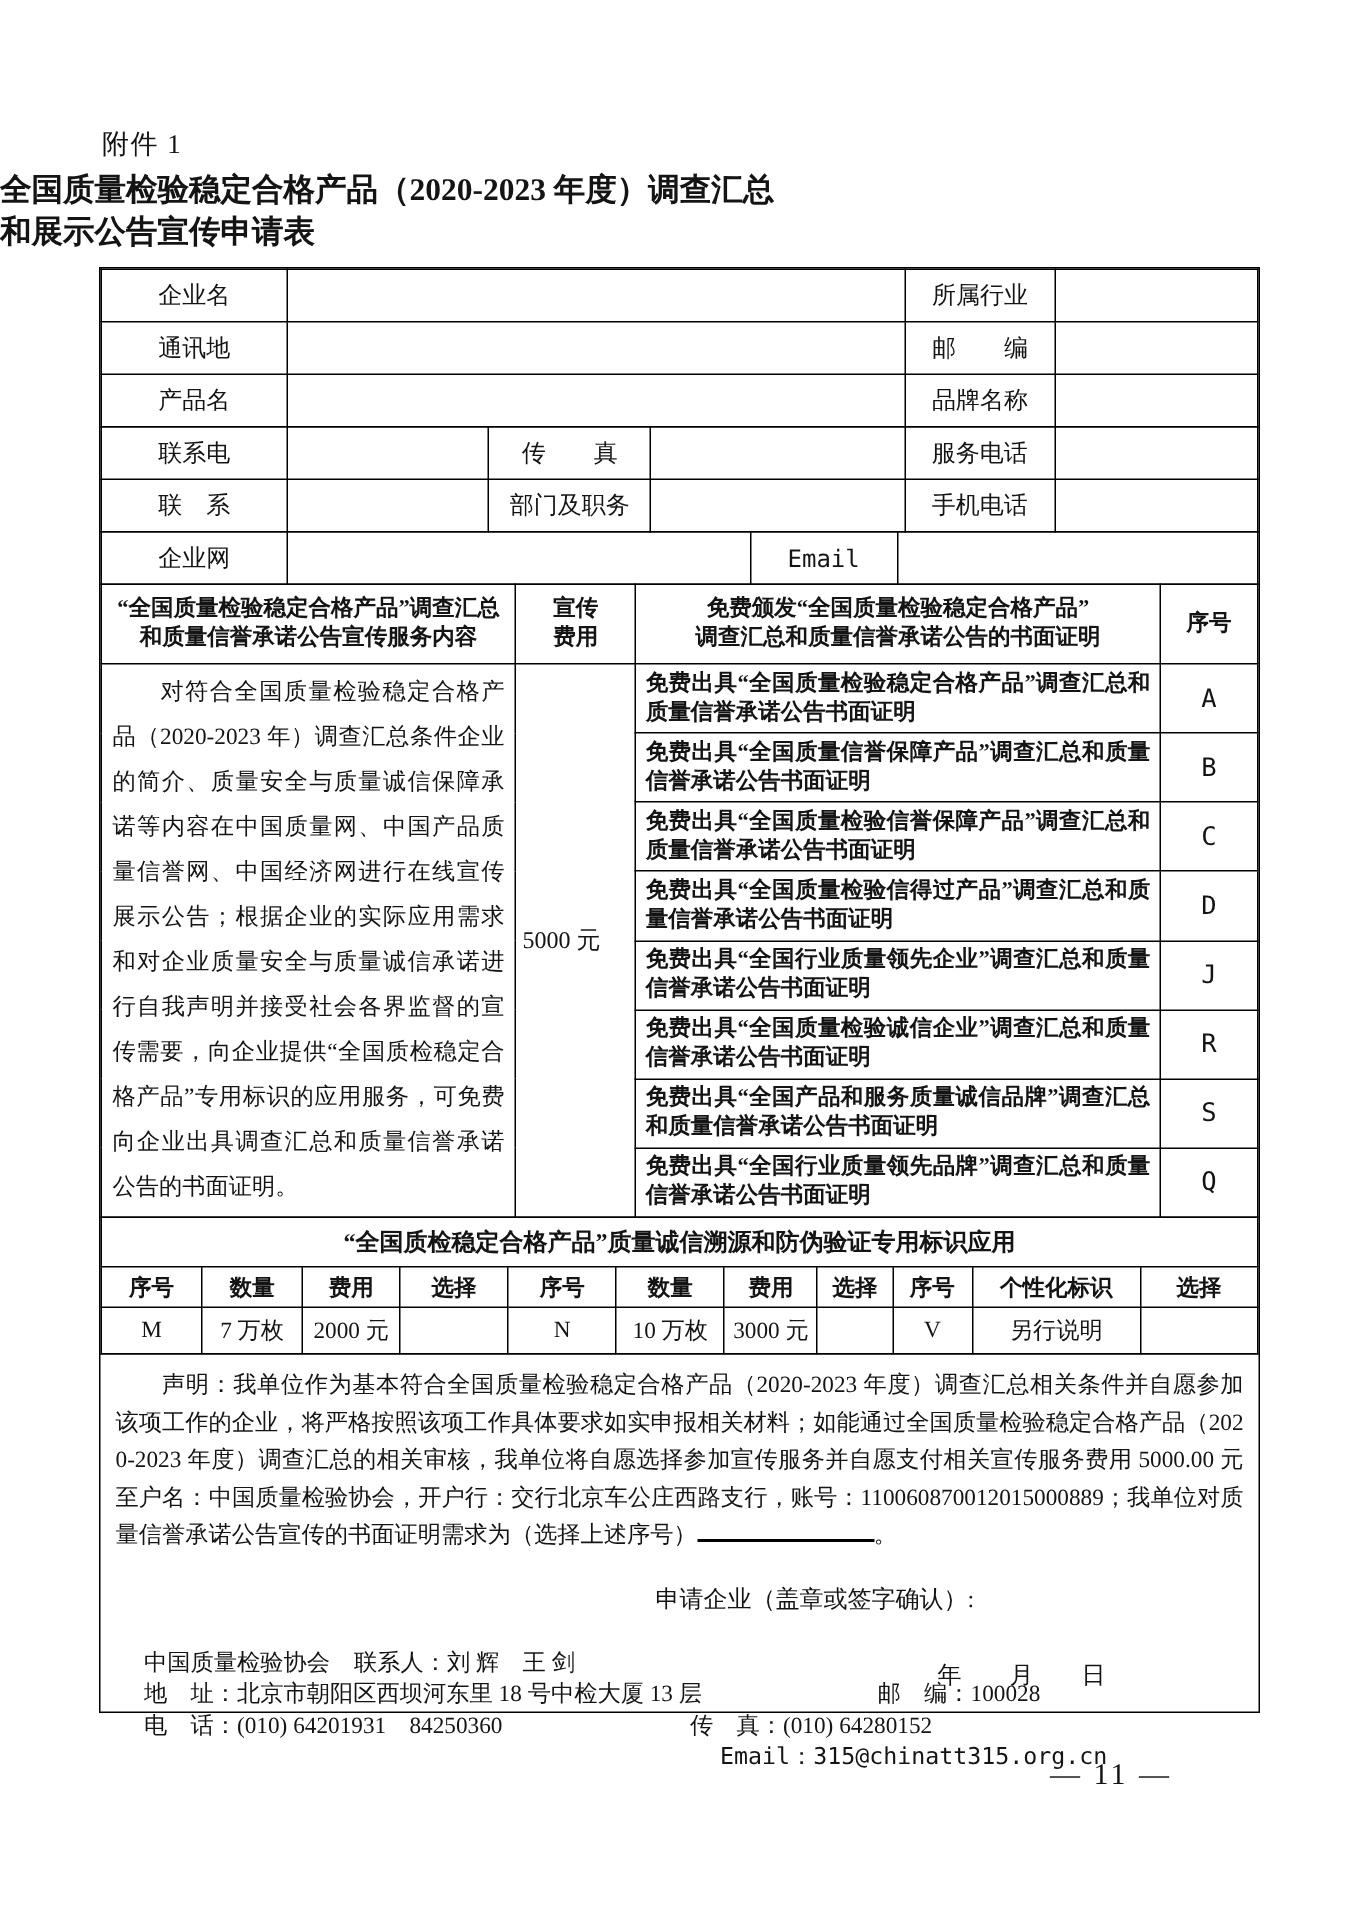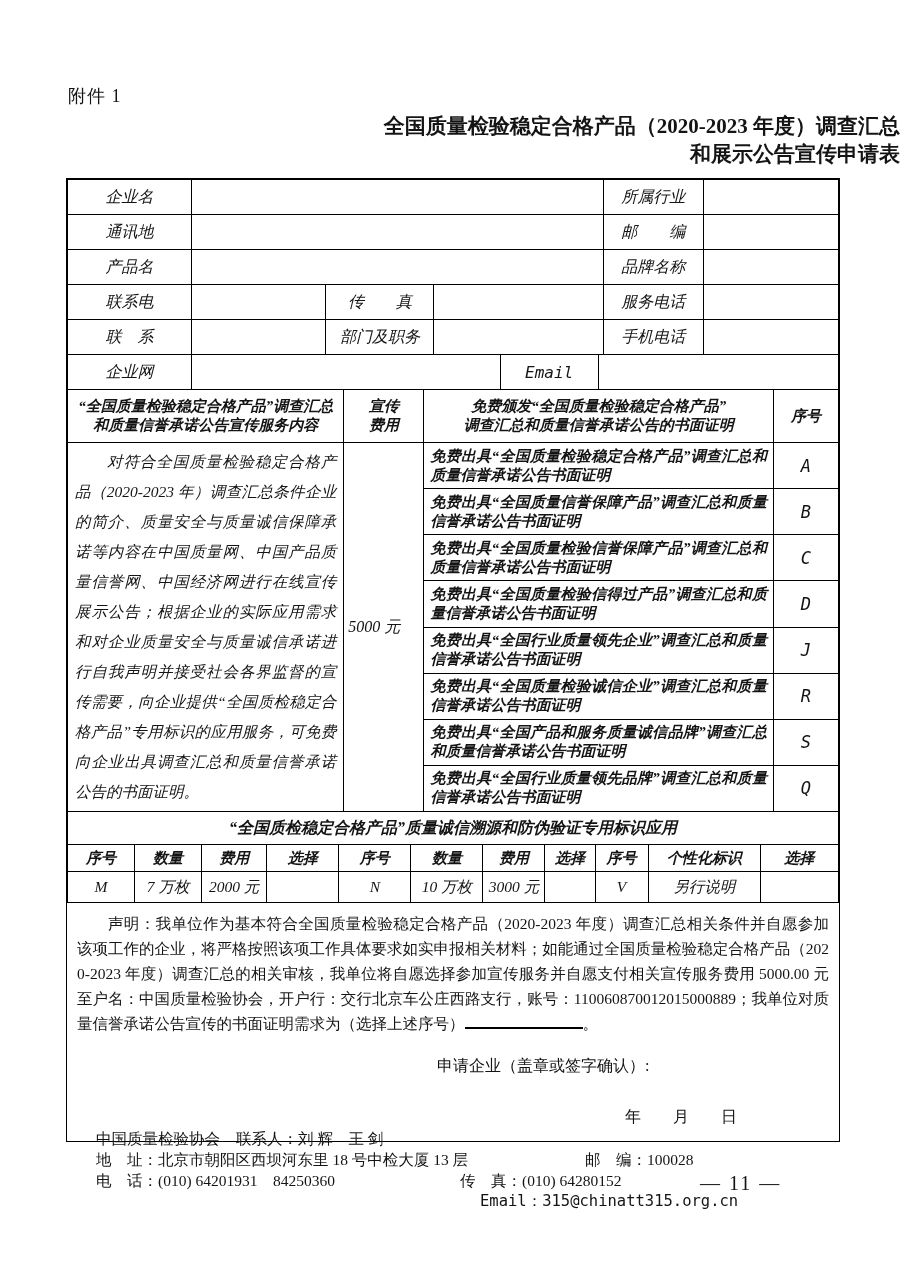--- a/index.html
+++ b/index.html
@@ -3,24 +3,24 @@
 <meta charset="utf-8">
 <style>
   html,body{margin:0;padding:0;}
   body{
     width:900px;height:1273px;background:#ffffff;color:#141414;
     font-family:"Liberation Serif","DejaVu Serif",serif;
     position:relative;overflow:hidden;
   }
   .page{position:relative;width:900px;height:1273px;}
   .attachment{position:absolute;left:68px;top:84px;font-size:18px;letter-spacing:1px;}
-  .doc-title{position:absolute;left:0;top:112px;width:100%;text-align:right;
+  .doc-title{position:absolute;left:0;top:112px;width:100%;text-align:left;
     font-weight:bold;font-size:21px;line-height:28px;}
   .form{position:absolute;left:66px;top:178px;width:772px;border:1px solid #000;}
-  table{width:100%;border-collapse:collapse;table-layout:fixed;font-style:italic;}
+  table{width:100%;border-collapse:collapse;table-layout:fixed;}
   table + table, table + div{margin-top:-1px;}
   td{border:1px solid #000;font-size:15px;padding:0 4px;vertical-align:middle;
      overflow:hidden;white-space:nowrap;}
   .t-contact td{height:34px;}
   .lbl{text-align:center;font-size:16px;}
   .hdr{text-align:center;font-weight:bold;font-size:15px;line-height:19px;white-space:normal;}
   .t-service td{white-space:normal;}
   .t-service .svc-hdr td{height:52px;}
   .desc-cell{vertical-align:top;padding:4px 7px;}
   .desc{font-size:15.5px;line-height:30px;text-align:justify;text-justify:inter-character;
@@ -33,21 +33,21 @@
   .t-marks .marks-title td{height:32px;text-align:center;font-weight:bold;font-size:16px;}
   .t-marks .marks-hdr td{height:26px;text-align:center;font-weight:bold;font-size:15px;}
   .t-marks .marks-row td{height:30px;text-align:center;font-size:15.5px;}
   .mono{font-family:"DejaVu Sans Mono",monospace;}
   .decl-cell{height:230px;padding:8px 10px 0 10px;border-top:1px solid #000;}
   .decl{font-size:15.5px;line-height:25px;text-align:justify;text-justify:inter-character;
     word-break:break-all;text-indent:2em;}
   .blank-line{display:inline-block;width:118px;border-bottom:2px solid #000;height:14px;}
   .sig-line{margin-top:20px;padding-left:360px;font-size:16px;}
   .date-line{margin-top:30px;text-align:right;padding-right:92px;font-size:16px;}
-  .footer{position:absolute;left:68px;top:1128px;width:772px;font-size:15.5px;}
+  .footer{position:absolute;left:68px;top:1098px;width:772px;font-size:15.5px;}
   .footer .fline{position:relative;height:21px;line-height:21px;padding-left:28px;}
   .footer .fright{position:absolute;}
   .pageno{position:absolute;left:700px;top:1172px;font-size:20px;letter-spacing:2px;}
   .email-lbl{text-align:center;font-family:"DejaVu Sans Mono",monospace;font-size:16px;}
 </style>
 </head>
 <body>
 
 <div class="page">
 

